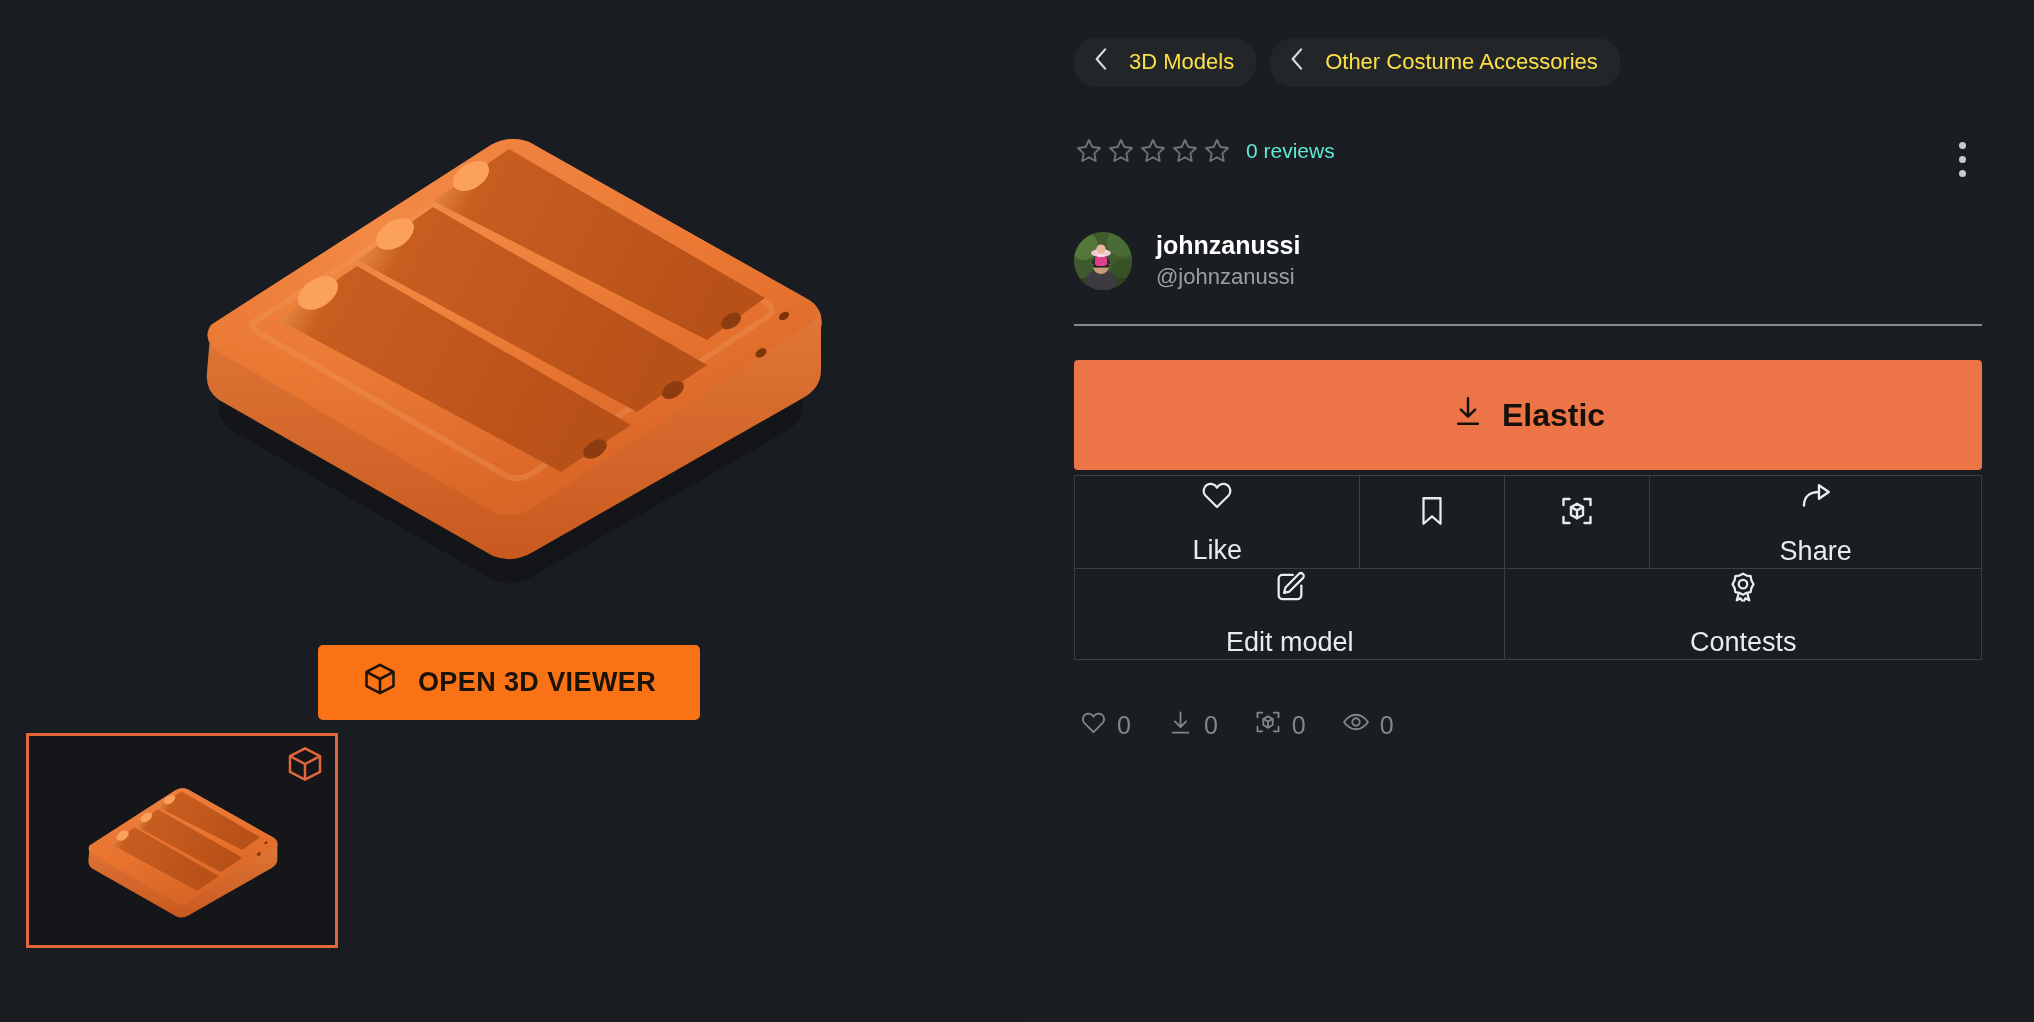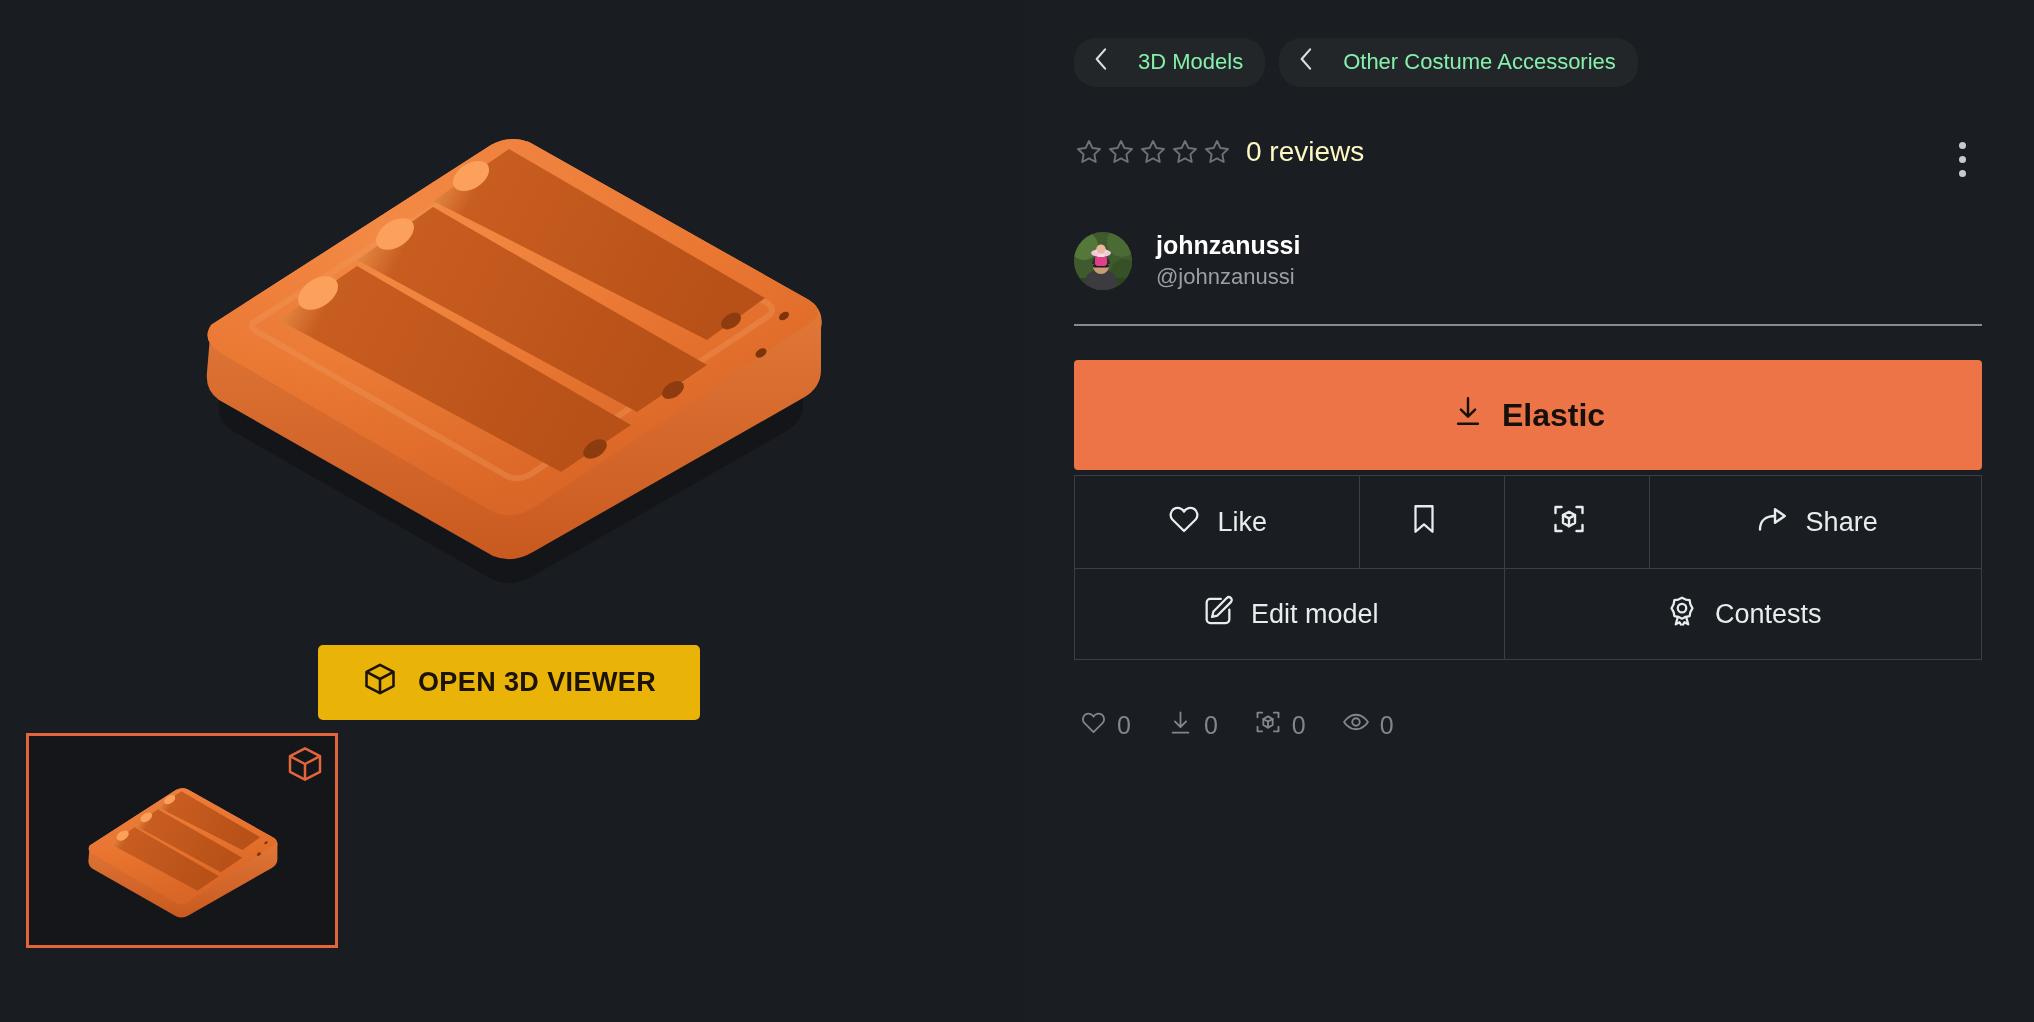--- a/index.html
+++ b/index.html
@@ -20,21 +20,21 @@
   }
   .model-stage {
     position:absolute; left:0; top:0; width:1022px; height:660px;
   }
   .model-svg { position:absolute; left:50%; top:50%; transform:translate(-50%,-50%); }
 
   .open-viewer-btn {
     position:absolute;
     left:318px; top:645px;
     width:382px; height:75px;
-    background:#eab308;
+    background:#f97316;
     color:#1b1208;
     border:none; border-radius:5px;
     display:flex; align-items:center; justify-content:center;
     gap:20px;
     font-size:27px; font-weight:bold; letter-spacing:.4px;
     cursor:pointer;
   }
   .open-viewer-btn .cube-ico { display:block; }
 
   .thumb {
@@ -54,40 +54,40 @@
     position:relative;
     width:1012px; height:1022px;
     background:#1a1d21;
     padding:38px 52px 0 52px;
     flex:0 0 1012px;
   }
 
   
   .breadcrumbs { display:flex; gap:14px; align-items:center; }
   .crumb {
-    display:flex; align-items:center; gap:29px;
+    display:flex; align-items:center; gap:20px;
     background:#232629;
     border-radius:22px;
     padding:9px 22px 10px 20px;
-    color:#86efac;
+    color:#fde047;
     font-size:22px;
     cursor:pointer; white-space:nowrap;
   }
   .chev { display:block; flex:0 0 auto; }
 
   
   .title-row { display:flex; align-items:flex-start; margin-top:36px; }
   .title-block { flex:1 1 auto; }
   .page-title {
     color:#fff; font-size:47px; font-weight:bold; line-height:1.1;
     letter-spacing:-.3px;
   }
   .rating-row { display:flex; align-items:center; gap:14px; margin-top:13px; }
   .stars { display:flex; gap:2px; }
-  .reviews { color:#fef9c3; font-size:28px; }
+  .reviews { color:#5eead4; font-size:21px; }
   .kebab {
     flex:0 0 auto; width:40px; height:52px;
     display:flex; flex-direction:column; align-items:center; justify-content:center;
     gap:7px; cursor:pointer; margin-top:10px;
   }
   .kebab i { width:7px; height:7px; border-radius:50%; background:#c7cbd0; display:block; }
 
   
   .author-row { display:flex; align-items:center; gap:24px; margin-top:46px; }
   .avatar {
@@ -120,20 +120,21 @@
     border-bottom:none;
   }
   .action-row { display:flex; }
   .action-row + .action-row .cell { border-top:1px solid #3a3f45; }
   .cell {
     display:flex; align-items:center; justify-content:center; gap:16px;
     height:92px;
     color:#e9ecef; font-size:27px;
     border-right:1px solid #3a3f45;
     cursor:pointer;
+    flex-direction:column;
   }
   .cell:last-child { border-right:none; }
   .c-like   { flex:0 0 31.5%; }
   .c-save   { flex:0 0 16%; }
   .c-ar     { flex:0 0 16%; }
   .c-share  { flex:1 1 auto; }
   .c-edit   { flex:0 0 47.5%; }
   .c-contest{ flex:1 1 auto; }
   .action-grid .action-row:last-child .cell { border-bottom:1px solid #3a3f45; }
 

